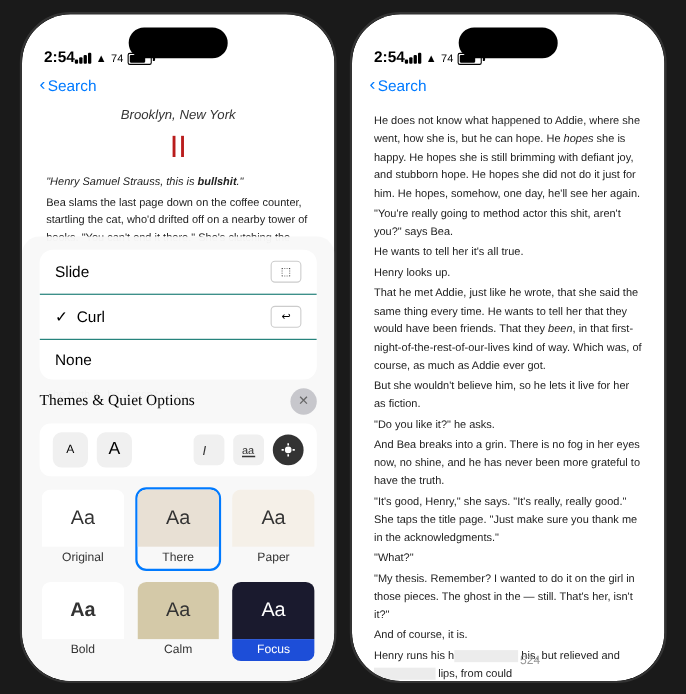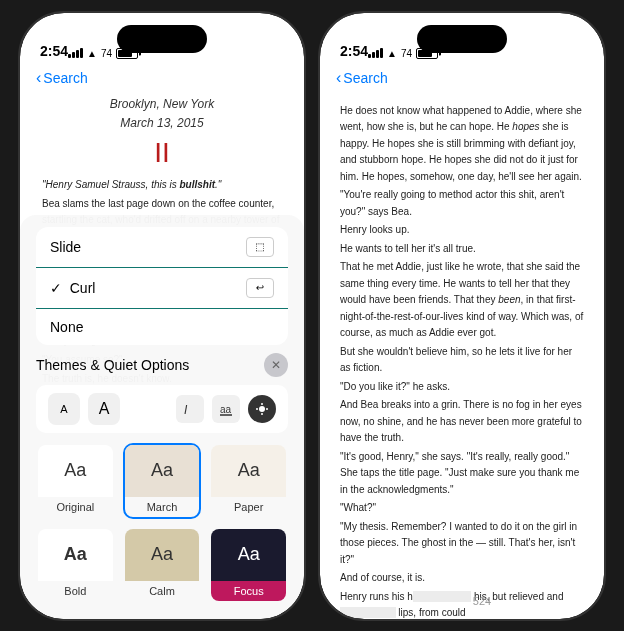--- a/index.html
+++ b/index.html
@@ -179,20 +179,21 @@
       border-radius: 4px;
       display: flex;
       align-items: center;
       justify-content: center;
     }
     .themes-header {
       display: flex;
       align-items: center;
       justify-content: space-between;
       margin-bottom: 8px;
+      font-family: Liberation Serif, serif;
     }
     .themes-title {
       font-size: 14px;
       font-weight: 500;
       color: #000;
     }
     .close-btn {
       width: 24px;
       height: 24px;
       background: #c7c7cc;
@@ -353,21 +354,20 @@
       <div class="nav-bar">
         <div class="back-btn">
           <span class="chevron-left">‹</span>
           <span>Search</span>
         </div>
       </div>
 
       <div class="book-content">
         <div class="book-header">
           <div>Brooklyn, New York</div>
-          <div>March 13, 2015</div>
         </div>
         <div class="chapter-num">II</div>
         <div class="book-text">
           <p><em>"Henry Samuel Strauss, this is <strong>bullshit</strong>."</em></p>
           <p>Bea slams the last page down on the coffee counter, startling the cat, who'd drifted off on a nearby tower of books. "You can't end it there." She's clutching the rest of the manuscript to her chest, as if to shield it from him. The title page stares back at him.</p>
           <p><em>The Invisible Life of Addie LaRue.</em></p>
           <p>"What happened to her? Did she really go with Luc? After all that?"</p>
           <p>Henry shrugs. "I assume so."</p>
           <p>"You assume so?"</p>
           <p>The truth is, he doesn't know.</p>
@@ -436,21 +436,21 @@
           <div class="theme-item theme-original">
             <div class="theme-preview">
               <span class="theme-aa">Aa</span>
             </div>
             <div class="theme-label">Original</div>
           </div>
           <div class="theme-item theme-quiet active" style="border-color:#007AFF;">
             <div class="theme-preview">
               <span class="theme-aa">Aa</span>
             </div>
-            <div class="theme-label">March</div>
+            <div class="theme-label">There</div>
           </div>
           <div class="theme-item theme-paper">
             <div class="theme-preview">
               <span class="theme-aa">Aa</span>
             </div>
             <div class="theme-label">Paper</div>
           </div>
           <div class="theme-item theme-bold">
             <div class="theme-preview">
               <span class="theme-aa bold-aa">Aa</span>
@@ -460,21 +460,21 @@
           <div class="theme-item theme-calm">
             <div class="theme-preview">
               <span class="theme-aa">Aa</span>
             </div>
             <div class="theme-label">Calm</div>
           </div>
           <div class="theme-item theme-focus">
             <div class="theme-preview" style="background:#1a1a2e">
               <span class="theme-aa dark-aa">Aa</span>
             </div>
-            <div class="theme-label" style="background:#be185d;color:#fff;text-align:center;">Focus</div>
+            <div class="theme-label" style="background:#1d4ed8;color:#fff;text-align:center;">Focus</div>
           </div>
         </div>
       </div>
     </div>
   </div>
 
   <div class="phone">
     <div class="phone-screen">
       <div class="dynamic-island"></div>
 
@@ -499,22 +499,22 @@
         <div class="back-btn">
           <span class="chevron-left">‹</span>
           <span>Search</span>
         </div>
       </div>
 
       <div class="book-content-right">
         <div class="book-text-right">
           <p>He does not know what happened to Addie, where she went, how she is, but he can hope. He <em>hopes</em> she is happy. He hopes she is still brimming with defiant joy, and stubborn hope. He hopes she did not do it just for him. He hopes, somehow, one day, he'll see her again.</p>
           <p>"You're really going to method actor this shit, aren't you?" says Bea.</p>
+          <p>He wants to tell her it's all true.</p>
           <p>Henry looks up.</p>
-          <p>He wants to tell her it's all true.</p>
           <p>That he met Addie, just like he wrote, that she said the same thing every time. He wants to tell her that they would have been friends. That they <em>been</em>, in that first-night-of-the-rest-of-our-lives kind of way. Which was, of course, as much as Addie ever got.</p>
           <p>But she wouldn't believe him, so he lets it live for her as fiction.</p>
           <p>"Do you like it?" he asks.</p>
           <p>And Bea breaks into a grin. There is no fog in her eyes now, no shine, and he has never been more grateful to have the truth.</p>
           <p>"It's good, Henry," she says. "It's really, really good." She taps the title page. "Just make sure you thank me in the acknowledgments."</p>
           <p>"What?"</p>
           <p>"My thesis. Remember? I wanted to do it on the girl in those pieces. The ghost in the — still. That's her, isn't it?"</p>
           <p>And of course, it is.</p>
           <p>Henry runs his h<span style="background:#e0e0e0;opacity:0.6">&nbsp;&nbsp;&nbsp;&nbsp;&nbsp;&nbsp;&nbsp;&nbsp;&nbsp;&nbsp;&nbsp;&nbsp;&nbsp;&nbsp;&nbsp;&nbsp;&nbsp;&nbsp;&nbsp;&nbsp;&nbsp;</span> his, but relieved and <span style="background:#e0e0e0;opacity:0.6">&nbsp;&nbsp;&nbsp;&nbsp;&nbsp;&nbsp;&nbsp;&nbsp;&nbsp;&nbsp;&nbsp;&nbsp;&nbsp;&nbsp;&nbsp;&nbsp;&nbsp;&nbsp;&nbsp;&nbsp;</span> lips, from could</p>
 

